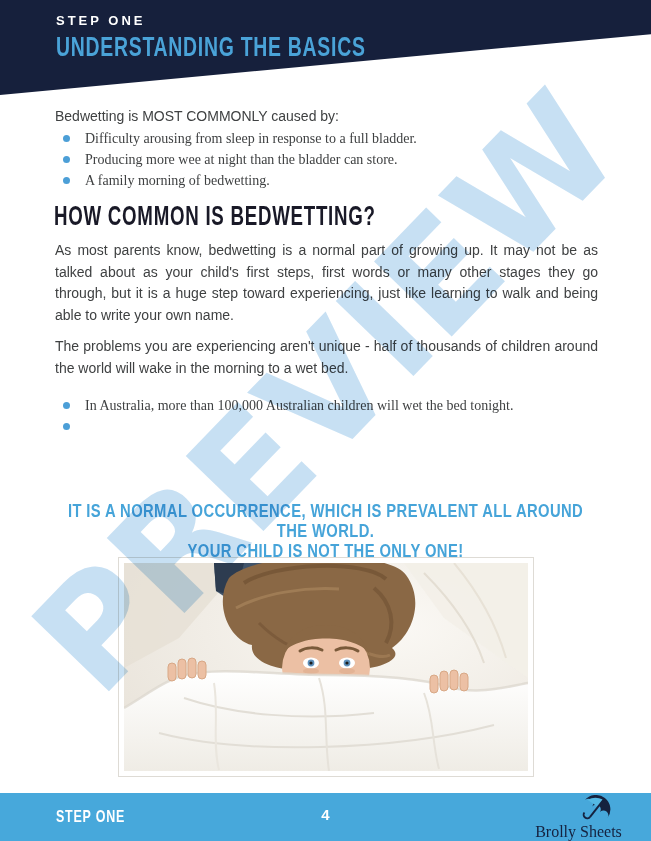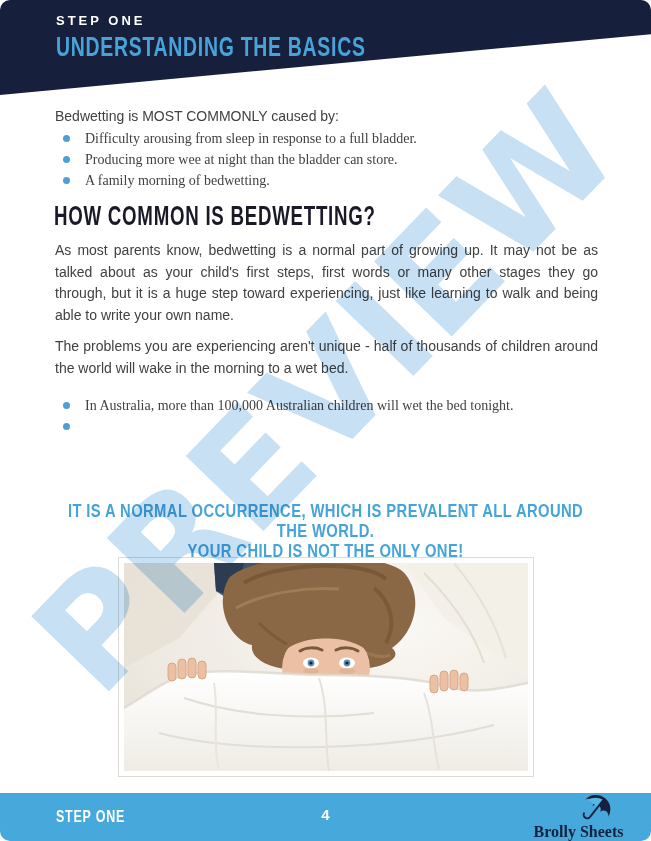--- a/index.html
+++ b/index.html
@@ -1,21 +1,20 @@
 <!DOCTYPE html>
 <html><head>
 <meta charset="utf-8">
 <style>
   html,body { margin:0; padding:0; background:#ffffff; }
   .page {
     position:relative; width:651px; height:841px; overflow:hidden;
     background:#ffffff;
     font-family:"Liberation Sans", sans-serif;
     color:#3f4142;
-    border-radius:10px;
   }
   
   .header-band {
     position:absolute; top:0; left:0; width:651px; height:95px;
     background:#16203c;
     clip-path:polygon(0 0, 100% 0, 100% 36%, 0 100%);
   }
   .kicker {
     position:absolute; top:13px; left:56px;
     color:#ffffff; font-size:13px; font-weight:bold; letter-spacing:3px;
@@ -68,21 +67,21 @@
   }
   .footer-page {
     position:absolute; left:0; top:13px; width:651px; text-align:center;
     color:#ffffff; font-size:15px; font-weight:bold;
   }
   .brand {
     position:absolute; right:10px; top:2px; width:125px; text-align:center;
   }
   .brand .umbrella { display:block; margin:0 auto -4px 62px; }
   .brand-text {
-    font-family:"Liberation Serif", serif; font-weight:bold;
+    font-family:"Liberation Serif", serif; font-weight:normal;
     color:#15223f; font-size:16px; white-space:nowrap;
   }
   
   .watermark {
     position:absolute; top:393px; left:326px;
     transform:translate(-50%,-50%) rotate(-46deg);
     font-family:"DejaVu Sans", sans-serif; font-weight:bold;
     font-size:148px; letter-spacing:0px; color:#a5cdec; opacity:0.62;
     mix-blend-mode:multiply; white-space:nowrap; pointer-events:none; z-index:20;
   }

